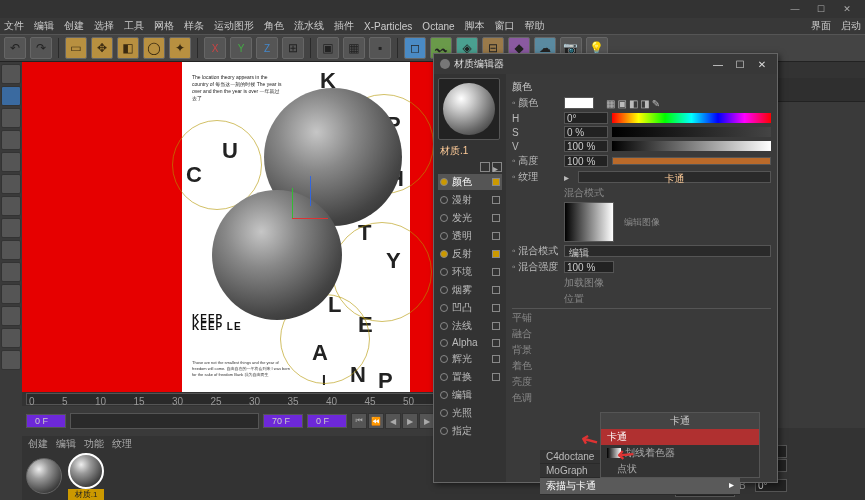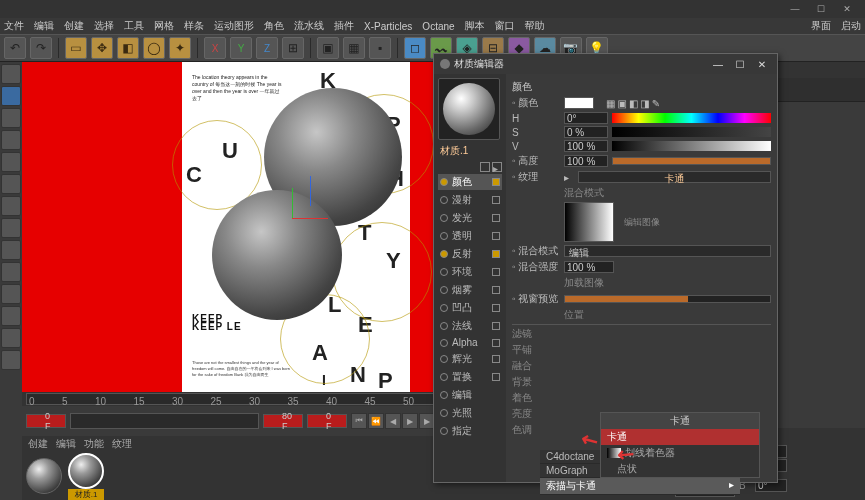--- a/index.html
+++ b/index.html
@@ -34,21 +34,21 @@
 .circ{position:absolute;border:1px solid rgba(180,150,0,.6);border-radius:50%}
 .gizmo{position:absolute;left:110px;top:126px;width:60px;height:60px;pointer-events:none}
 .gizmo .ax{position:absolute;left:0;top:30px;width:36px;height:1px;background:#d33}
 .gizmo .ay{position:absolute;left:0;top:0;width:1px;height:30px;background:#3b3;left:0;top:0}
 .gizmo .az{position:absolute;left:0;top:0;width:1px;height:30px;background:#36d;transform:rotate(0deg);left:18px;top:-12px}
 .vp-bottom{height:30px;background:#3a3a3a;display:flex;align-items:center;padding:0 4px;gap:4px}
 .timeline{flex:1;height:16px;background:#2a2a2a;border:1px solid #555;position:relative}
 .timeline .ticks{position:absolute;inset:0;display:flex;justify-content:space-between;color:#999;font-size:8px;padding:0 2px;top:2px}
 .play-ctrl{display:flex;gap:1px}
 .play-ctrl div{width:16px;height:16px;background:#555;border:1px solid #333;display:flex;align-items:center;justify-content:center;font-size:8px}
-.field{width:40px;height:14px;background:#b91c1c;border:1px solid #555;color:#ccc;font-size:9px;padding:0 18px;display:flex;align-items:center}
+.field{width:40px;height:14px;background:#6d28d9;border:1px solid #555;color:#ccc;font-size:9px;padding:0 8px;display:flex;align-items:center}
 .right-stack{width:290px;display:flex;flex-direction:column;background:#3a3a3a}
 .right-top-tabs{height:16px;background:#333;display:flex;gap:8px;padding:0 6px;align-items:center;font-size:10px}
 .obj-panel{height:24px;background:#2f2f2f;border-bottom:1px solid #222}
 .coord-panel{background:#333;padding:2px 4px;font-size:9px}
 .coord-row{display:flex;gap:4px;align-items:center;margin-bottom:1px}
 .coord-row .lbl{width:12px;color:#999}
 .coord-row .val{width:60px;background:#222;border:1px solid #555;padding:0 2px;color:#ccc}
 .mat-area{display:flex;gap:6px;padding:4px;background:#333;height:48px;align-items:center}
 .matball{width:36px;height:36px;border-radius:50%;background:radial-gradient(circle at 35% 30%,#eee 0%,#999 30%,#333 80%);border:1px solid #666}
 
@@ -230,21 +230,21 @@
             <span>55</span>
             <span>60</span>
             <span>65</span>
             <span>70</span>
         </div>
       </div>
     </div>
     <div class="vp-bottom">
       <div class="field">0 F</div>
       <div class="timeline"></div>
-      <div class="field">80 F</div>
+      <div class="field">70 F</div>
       <div class="field">0 F</div>
       <div class="play-ctrl">
         <div>⏮</div>
         <div>⏪</div>
         <div>◀</div>
         <div>▶</div>
         <div>▶</div>
         <div>⏩</div>
         <div>⏭</div>
         <div style="color:#d44">●</div>
@@ -467,33 +467,24 @@
         </div>
       <div class="row">
           <span class="lab">◦ <span>混合强度</span></span>
           <div class="inp" style="width:50px">100 %</div>
         </div>
       <div class="row">
           <span class="lab"></span>
           <span style="color:#888">加载图像</span>
         </div>
       <div class="row">
-          <span class="lab">◦ <span>视窗预览</span></span>
-          <div class="slider">
-            <div class="fill" style="width:60%"></div>
-          </div>
-        </div>
-      <div class="row">
           <span class="lab"></span>
           <span style="color:#888">位置</span>
         </div>
       <div style="border-top:1px solid #555;margin:2px 0"></div>
-      <div class="row">
-          <span style="color:#888">滤镜</span>
-        </div>
       <div class="row">
           <span style="color:#888">平铺</span>
         </div>
       <div class="row">
           <span style="color:#888">融合</span>
         </div>
       <div class="row">
           <span style="color:#888">背景</span>
         </div>
       <div class="row">

